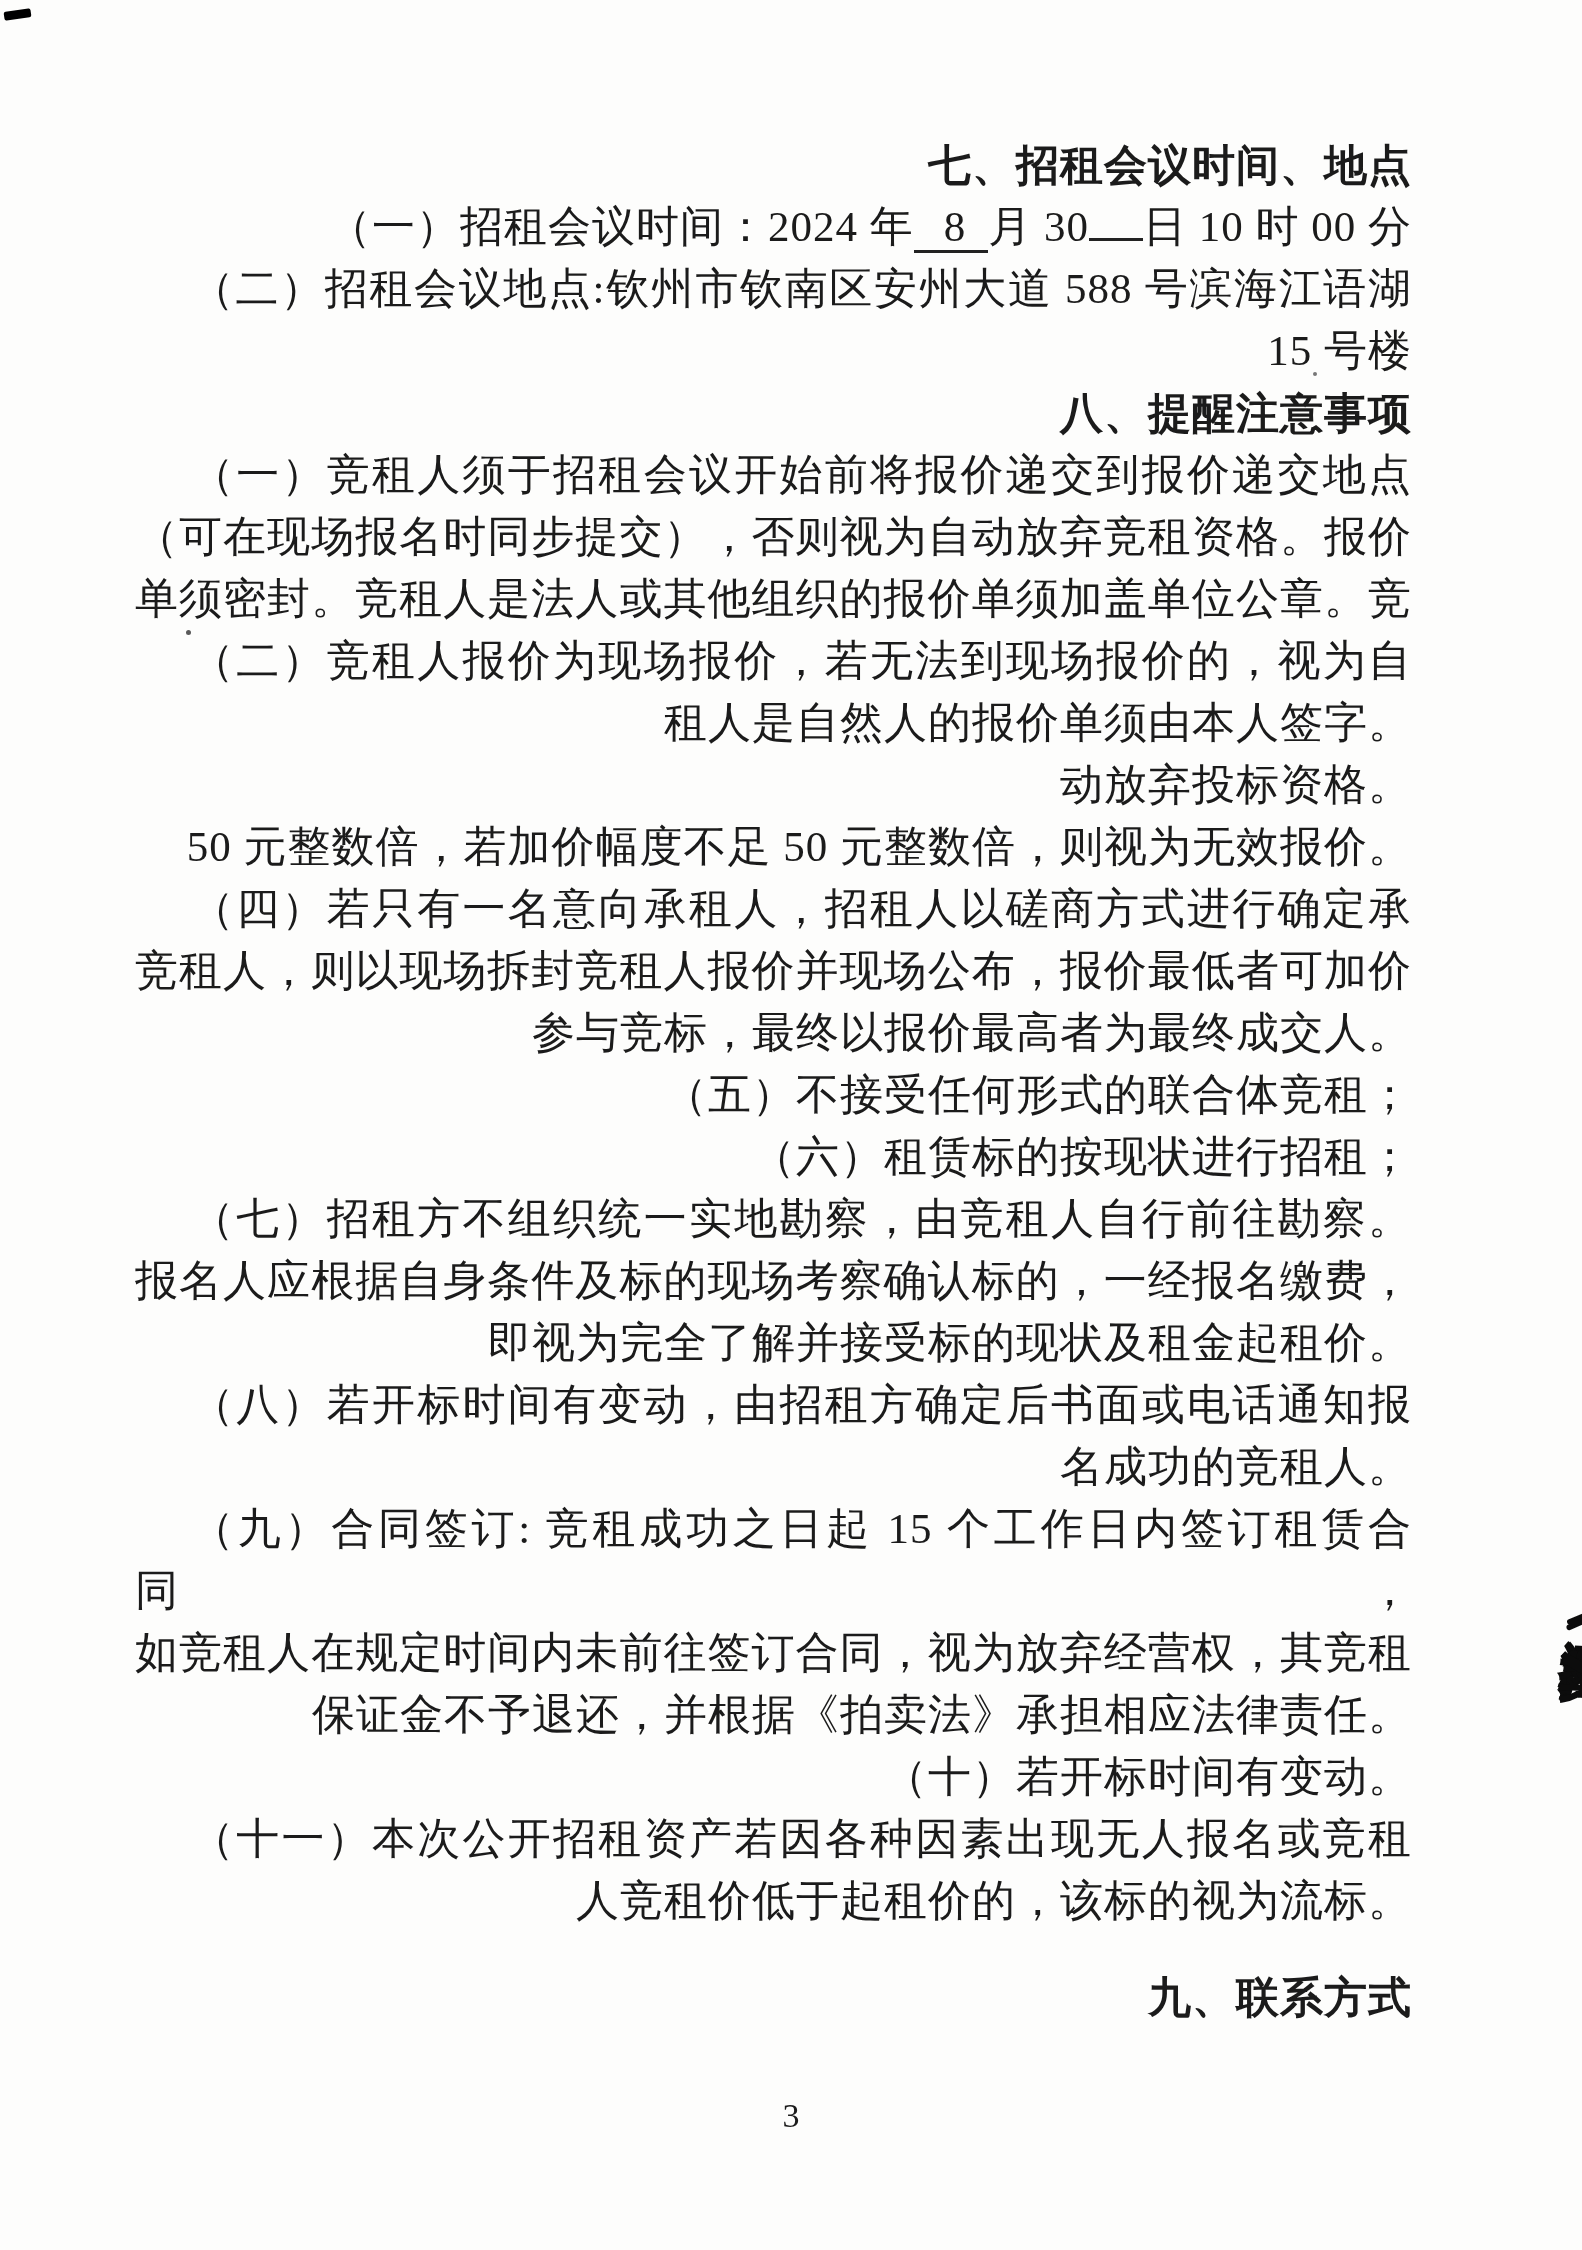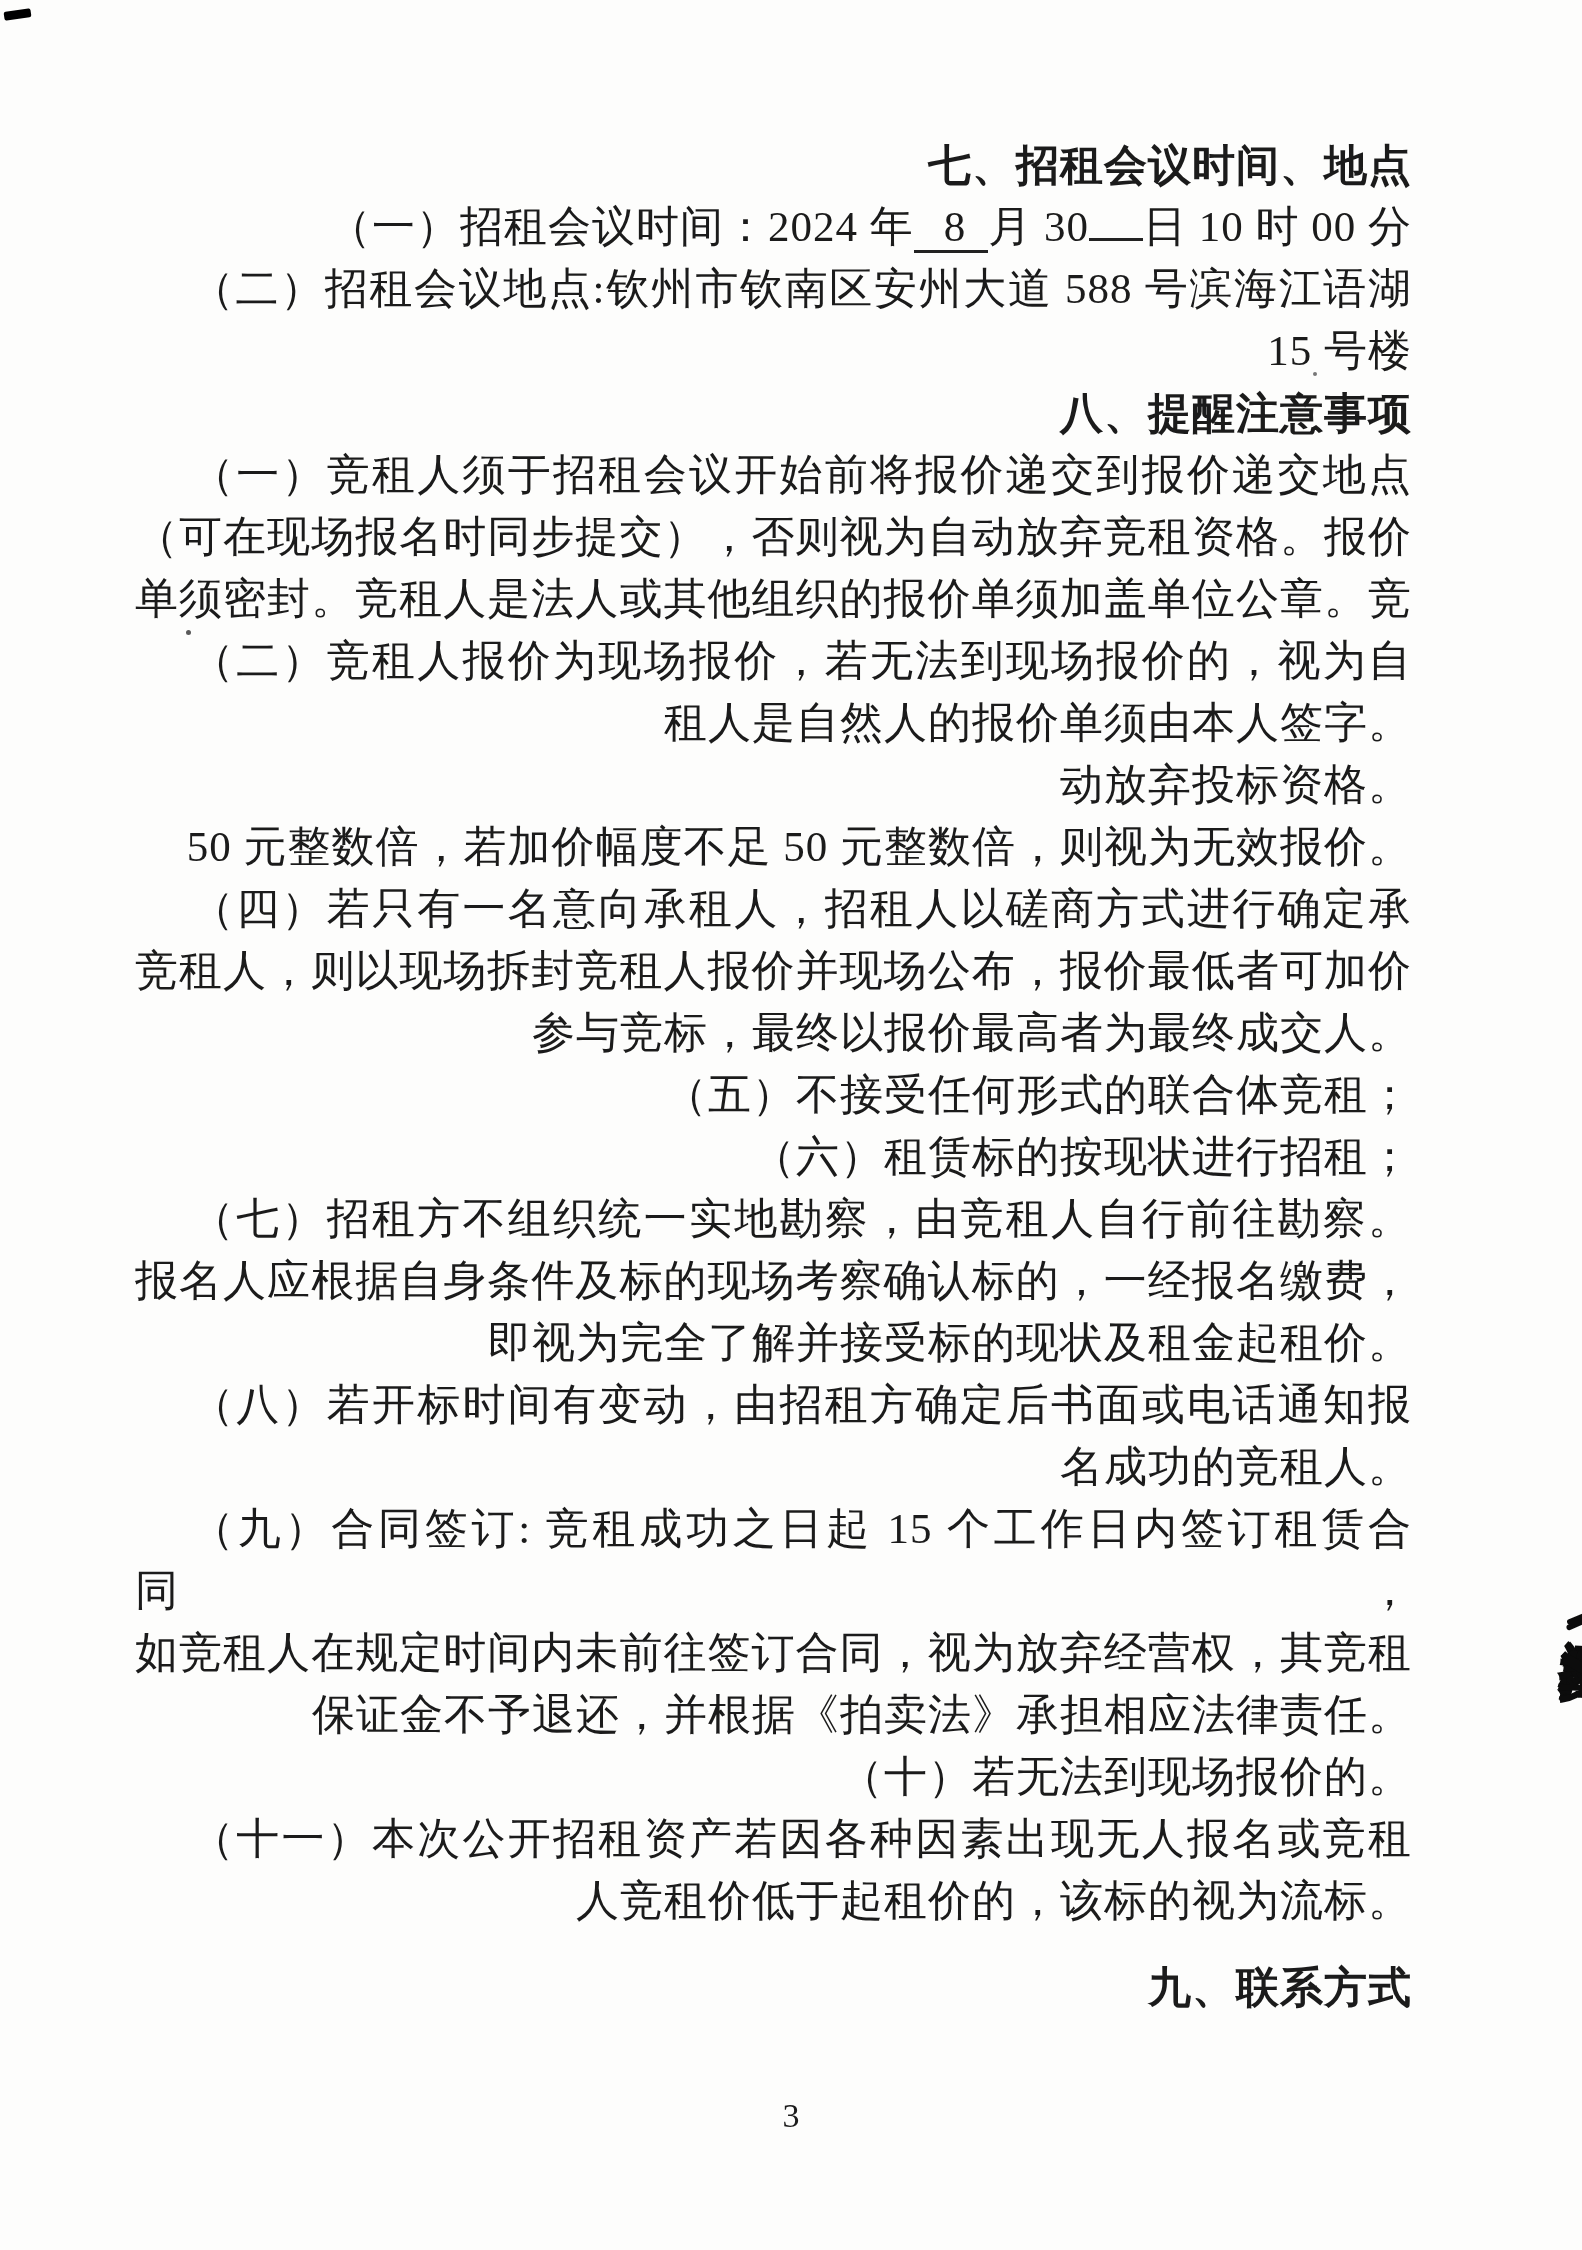--- a/index.html
+++ b/index.html
@@ -6,21 +6,21 @@
   body{
     width:1582px;height:2250px;position:relative;overflow:hidden;
     background:#fdfdfc;color:#1b1b1b;
     font-family:"Liberation Serif","DejaVu Serif",serif;
   }
   .content{position:absolute;left:135px;top:134px;width:1277px;}
   .l{font-size:43px;line-height:62px;letter-spacing:1px;text-align:right;}
   .h{font-weight:bold;text-indent:2.35em;font-family:"Liberation Sans","DejaVu Sans",sans-serif;}
   .p{text-indent:1.3em;}
   .f{text-align:justify;text-align-last:justify;}
-  .g{margin-top:24px;}
+  .g{margin-top:34px;}
   
   .u-month{border-bottom:3px solid #222;padding:0 22px 0 30px;}
   .u-blank{display:inline-block;width:54px;height:0.9em;border-bottom:3px solid #222;vertical-align:baseline;}
   
   .stamp{
     position:absolute;top:1598px;right:-34px;
     writing-mode:vertical-rl;font-size:47px;line-height:1;
     font-weight:900;letter-spacing:4px;color:#0c0c0c;
     -webkit-text-stroke:2px #0c0c0c;
     transform:rotate(7deg) skewY(-4deg);
@@ -76,21 +76,21 @@
   <div class="l f">报名人应根据自身条件及标的现场考察确认标的，一经报名缴费，</div>
   <div class="l">即视为完全了解并接受标的现状及租金起租价。</div>
 
   <div class="l p f">（八）若开标时间有变动，由招租方确定后书面或电话通知报</div>
   <div class="l">名成功的竞租人。</div>
 
   <div class="l p f">（九）合同签订: 竞租成功之日起 15 个工作日内签订租赁合同，</div>
   <div class="l f">如竞租人在规定时间内未前往签订合同，视为放弃经营权，其竞租</div>
   <div class="l">保证金不予退还，并根据《拍卖法》承担相应法律责任。</div>
 
-  <div class="l p">（十）若无法到现场报价的。</div>
+  <div class="l p">（十）若开标时间有变动。</div>
 
   <div class="l p f">（十一）本次公开招租资产若因各种因素出现无人报名或竞租</div>
   <div class="l">人竞租价低于起租价的，该标的视为流标。</div>
 
   <div class="l h g">九、联系方式</div>
 </main>
 
 <div class="stamp">《滨海大拍卖》</div>
 
 <footer class="pagenum">3</footer>

